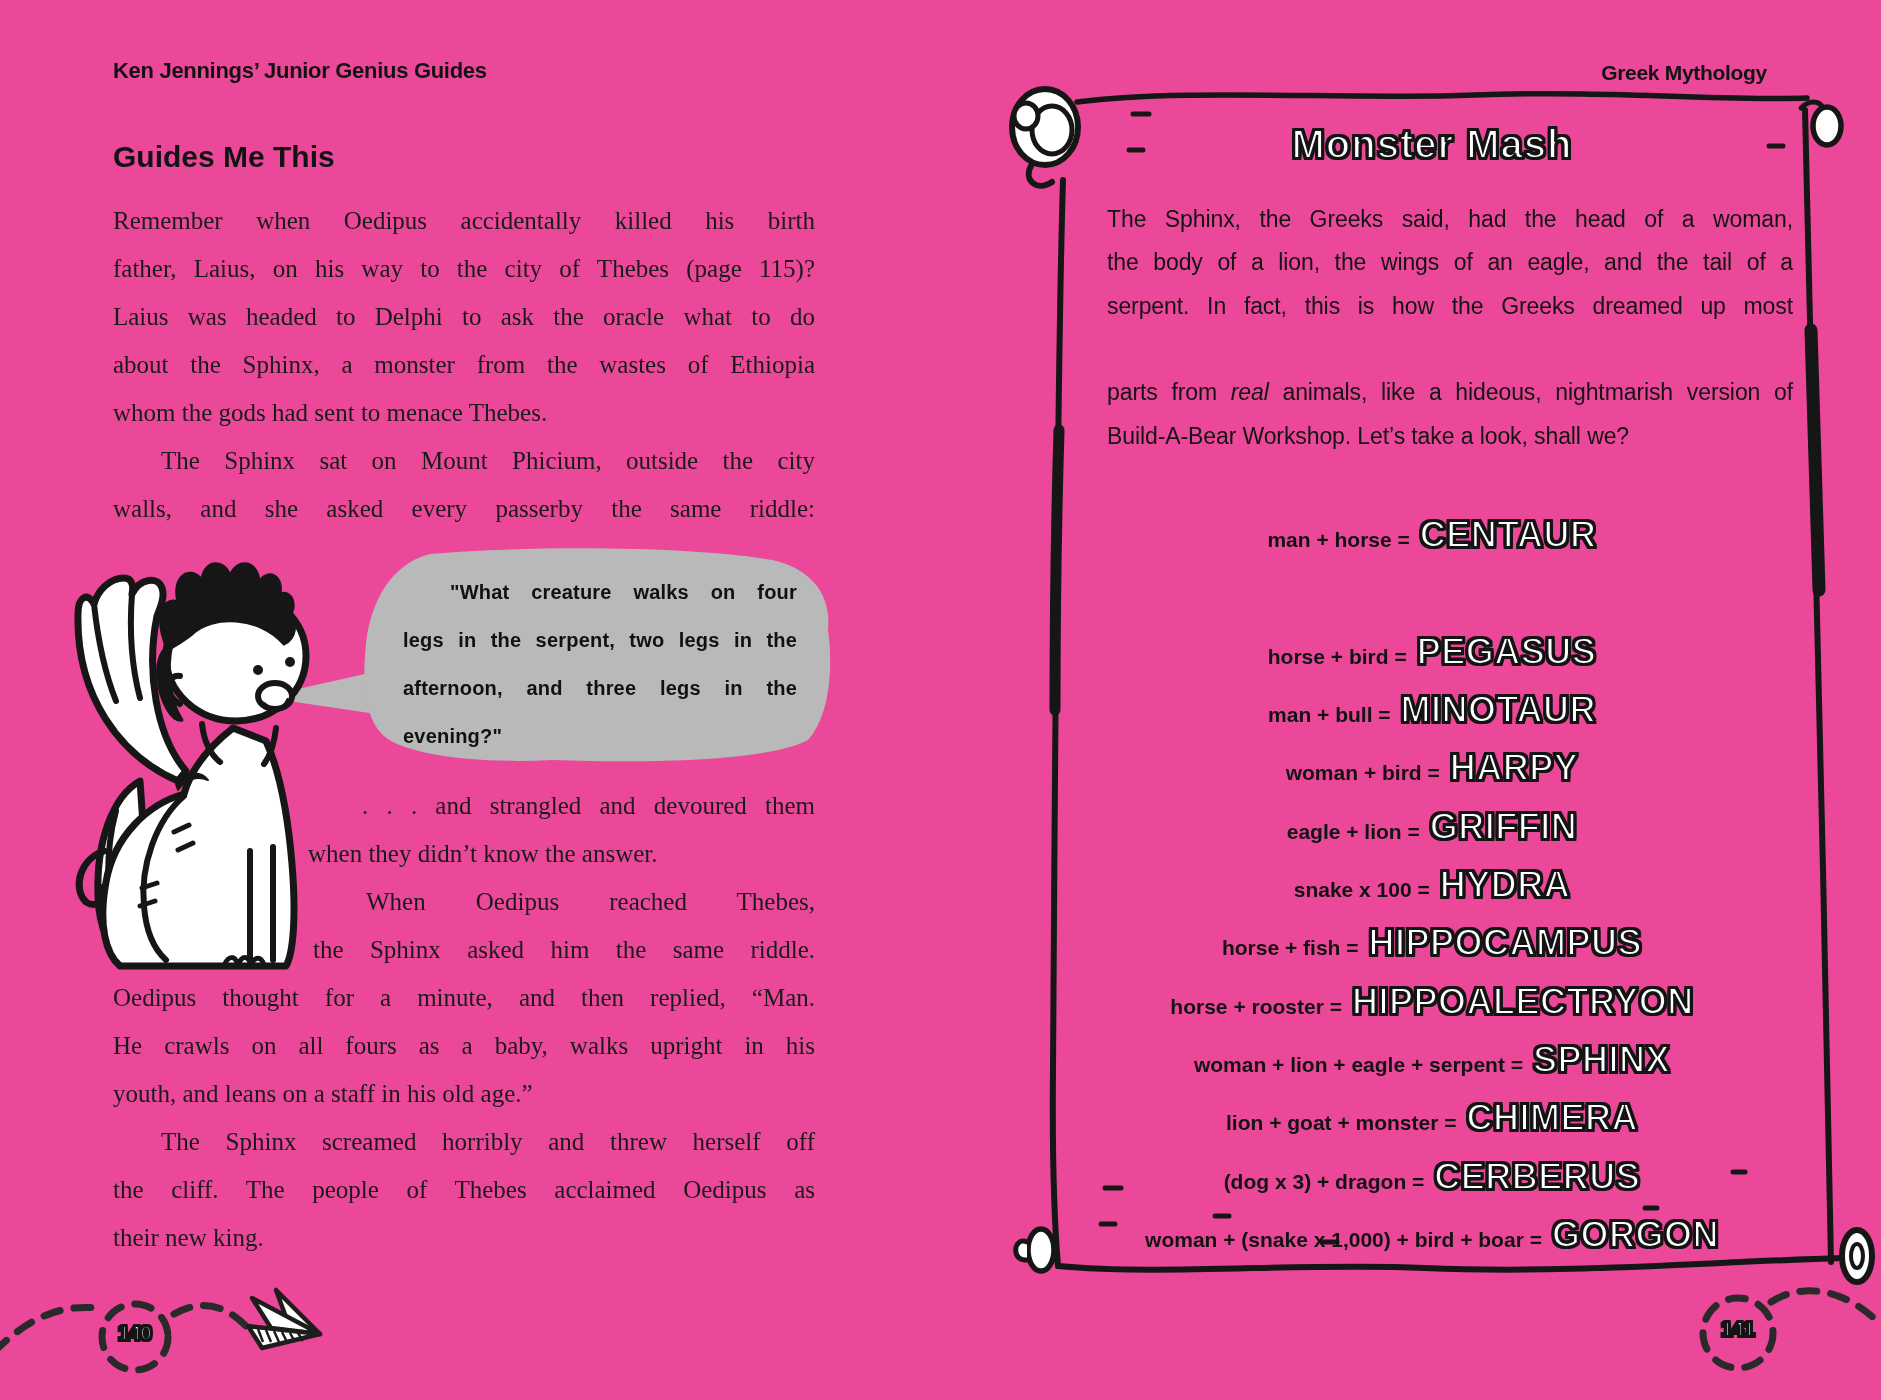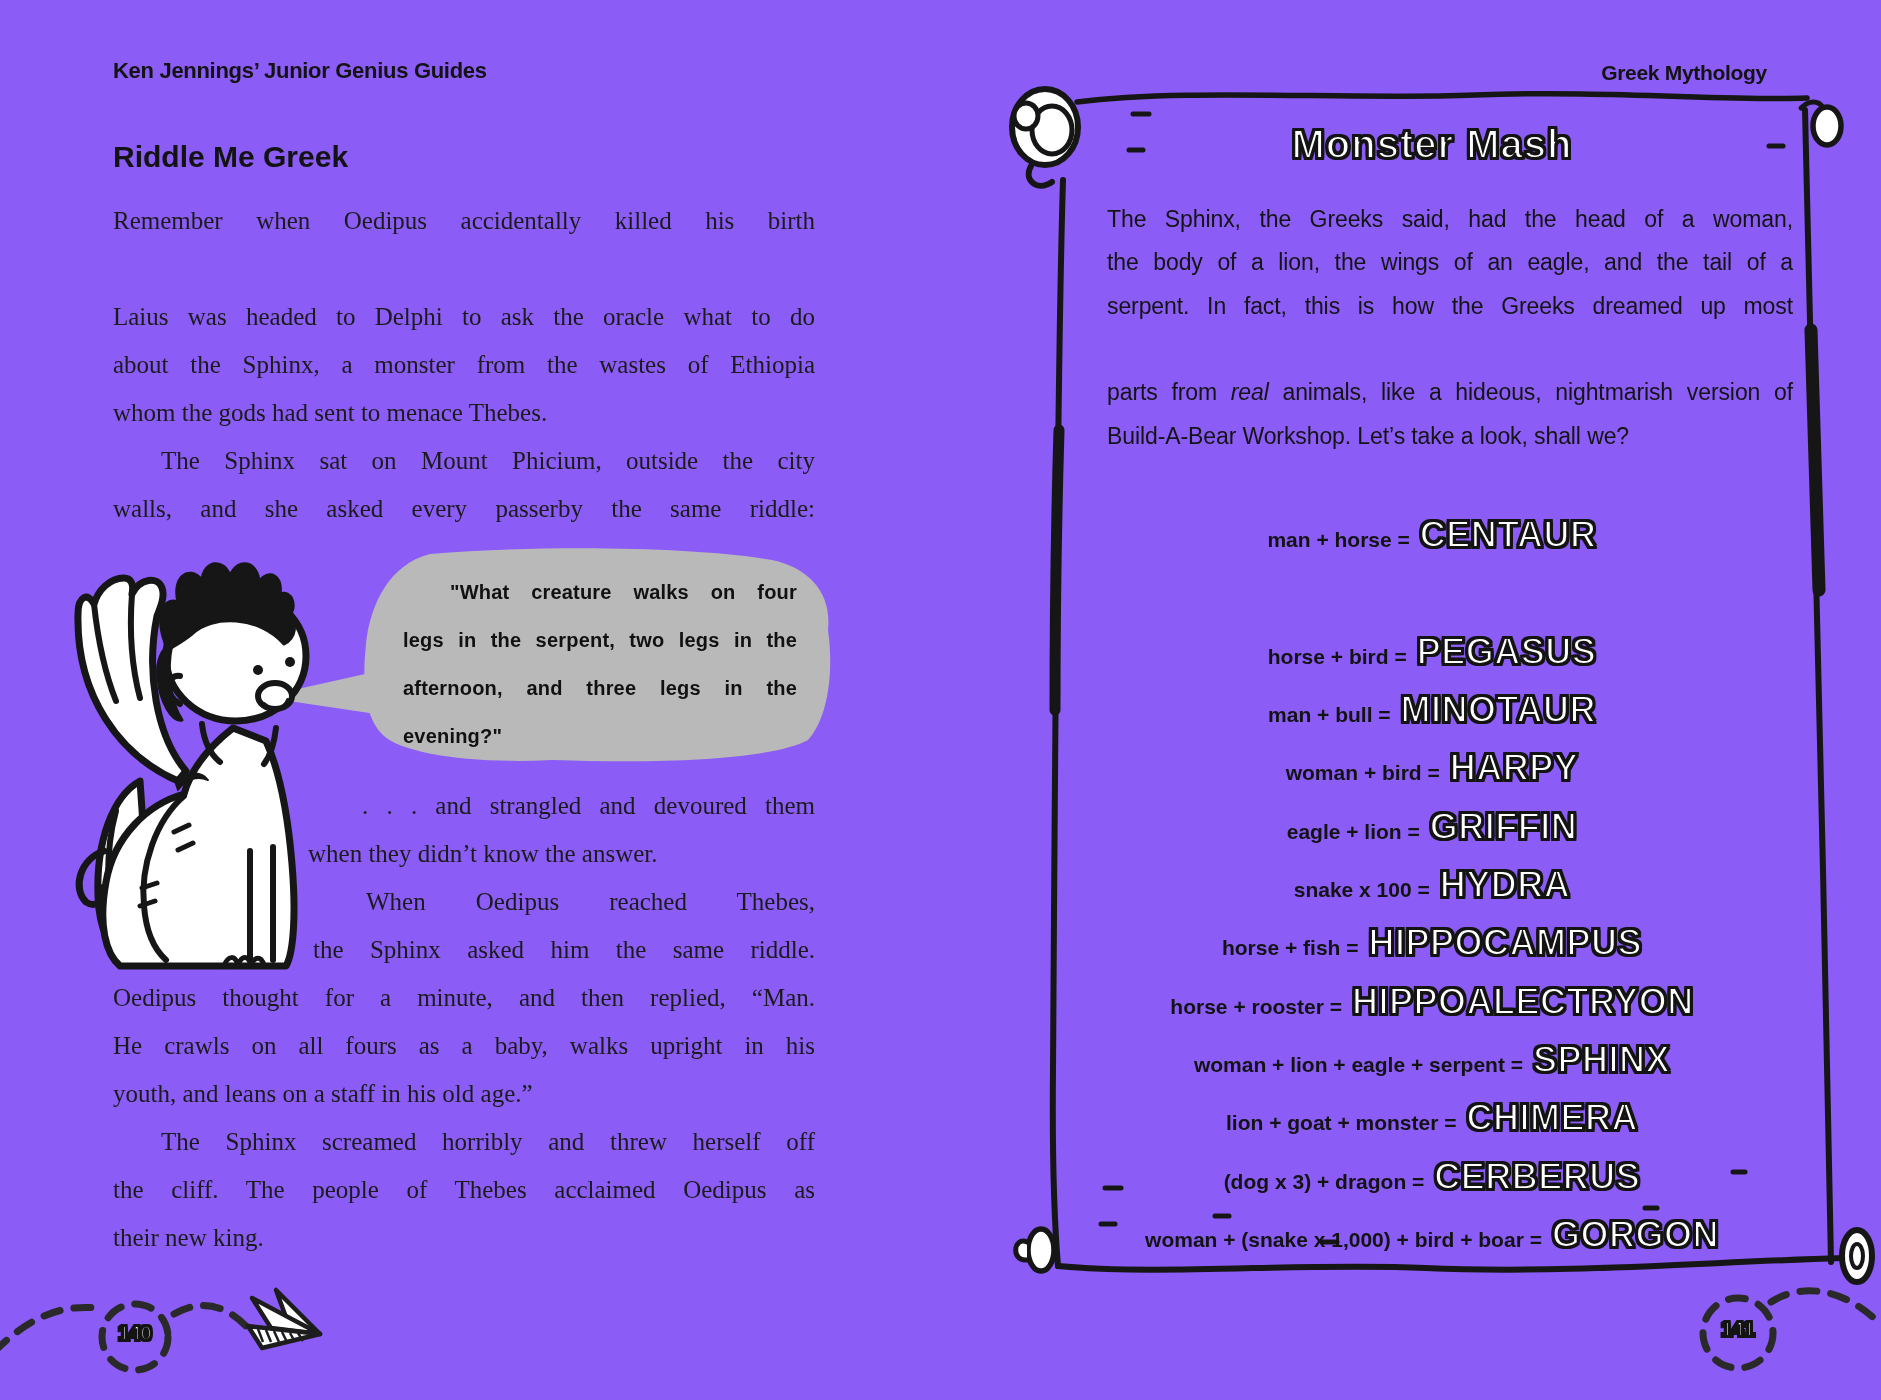--- a/index.html
+++ b/index.html
@@ -1,16 +1,16 @@
 <!DOCTYPE html>
 <html><head>
 <meta charset="utf-8">
 <style>
   html,body{margin:0;padding:0;background:#ffffff;}
-  #page{position:relative;width:1881px;height:1400px;background:#8b5cf6;overflow:hidden;
+  #page{position:relative;width:1881px;height:1400px;background:#ec4899;overflow:hidden;
         color:#151515;}
   .abs{position:absolute;}
   
   .comic{font-family:"Liberation Sans",sans-serif;font-weight:bold;color:#131313;}
   
   .serif{font-family:"Liberation Serif",serif;font-size:25px;line-height:30px;color:#1b1b1b;}
   .j{text-align:justify;text-align-last:justify;}
   
   .outl{color:#fff;-webkit-text-stroke:2.2px #141414;
         text-shadow:2px 0 0 #141414,-2px 0 0 #141414,0 2px 0 #141414,0 -2px 0 #141414,
@@ -27,23 +27,24 @@
            text-align:center;}
   svg{display:block;}
 </style>
 </head>
 <body>
 
 <div id="page">
 
   <div class="abs comic runhead" style="left:113px;top:58px;">Ken Jennings’ Junior Genius Guides</div>
 
-  <div class="abs comic" style="left:113px;top:140px;font-size:30px;">Riddle Me Greek</div>
+  <div class="abs comic" style="left:113px;top:140px;font-size:30px;">Guides Me This</div>
 
   <div class="abs serif j" style="left:113px;top:206px;width:702px;">Remember when Oedipus accidentally killed his birth</div>
+  <div class="abs serif j" style="left:113px;top:254px;width:702px;">father, Laius, on his way to the city of Thebes (page 115)?</div>
   <div class="abs serif j" style="left:113px;top:302px;width:702px;">Laius was headed to Delphi to ask the oracle what to do</div>
   <div class="abs serif j" style="left:113px;top:350px;width:702px;">about the Sphinx, a monster from the wastes of Ethiopia</div>
   <div class="abs serif" style="left:113px;top:398px;">whom the gods had sent to menace Thebes.</div>
 
   <div class="abs serif j" style="left:161px;top:446px;width:654px;">The Sphinx sat on Mount Phicium, outside the city</div>
   <div class="abs serif j" style="left:113px;top:494px;width:702px;">walls, and she asked every passerby the same riddle:</div>
 
   <svg class="abs" style="left:252px;top:542px;" width="600" height="235" viewBox="0 0 600 235">
     <polygon points="122,130 10,155 124,172" fill="#b9b9b9"></polygon>
     <path fill="#b9b9b9" d="M178,12 C300,2 452,6 520,18 C558,26 580,52 576,88 C582,130 576,176 556,198

